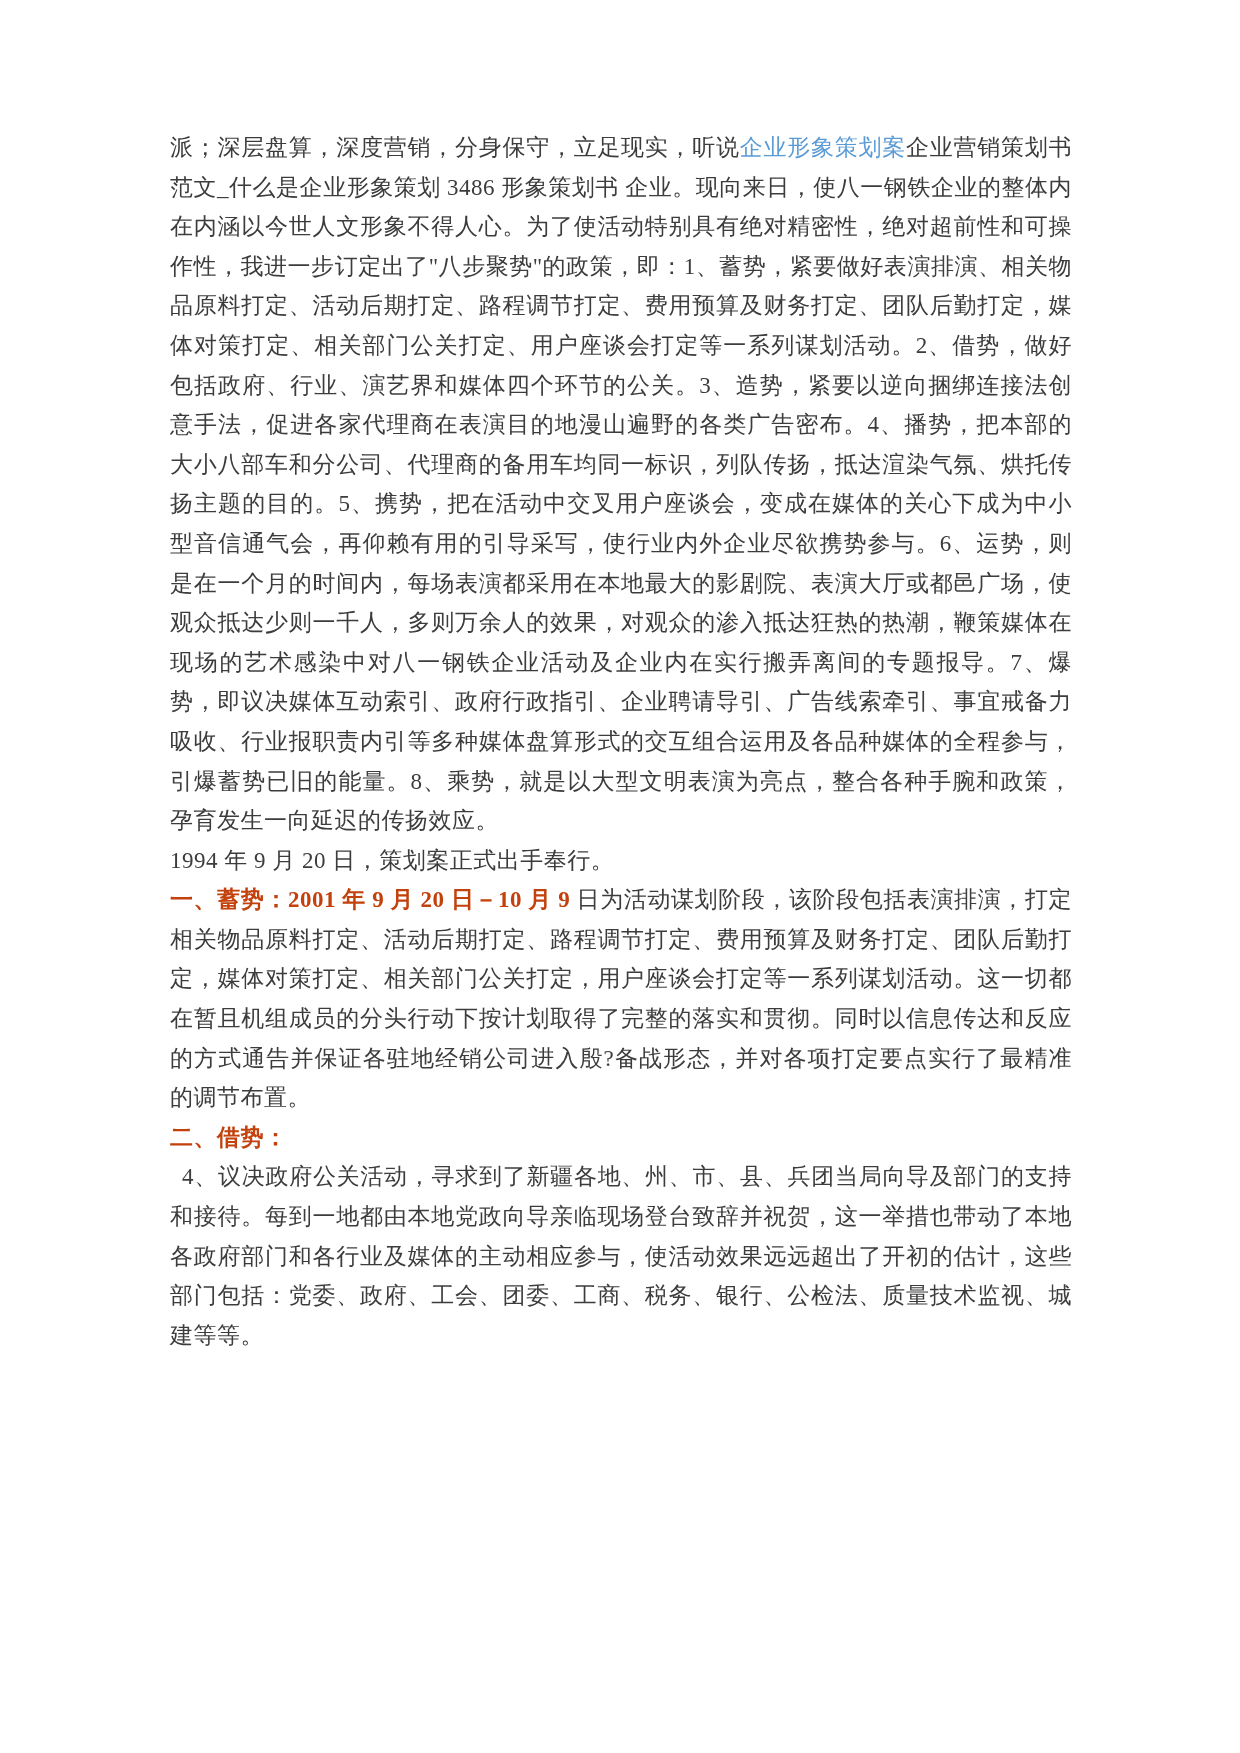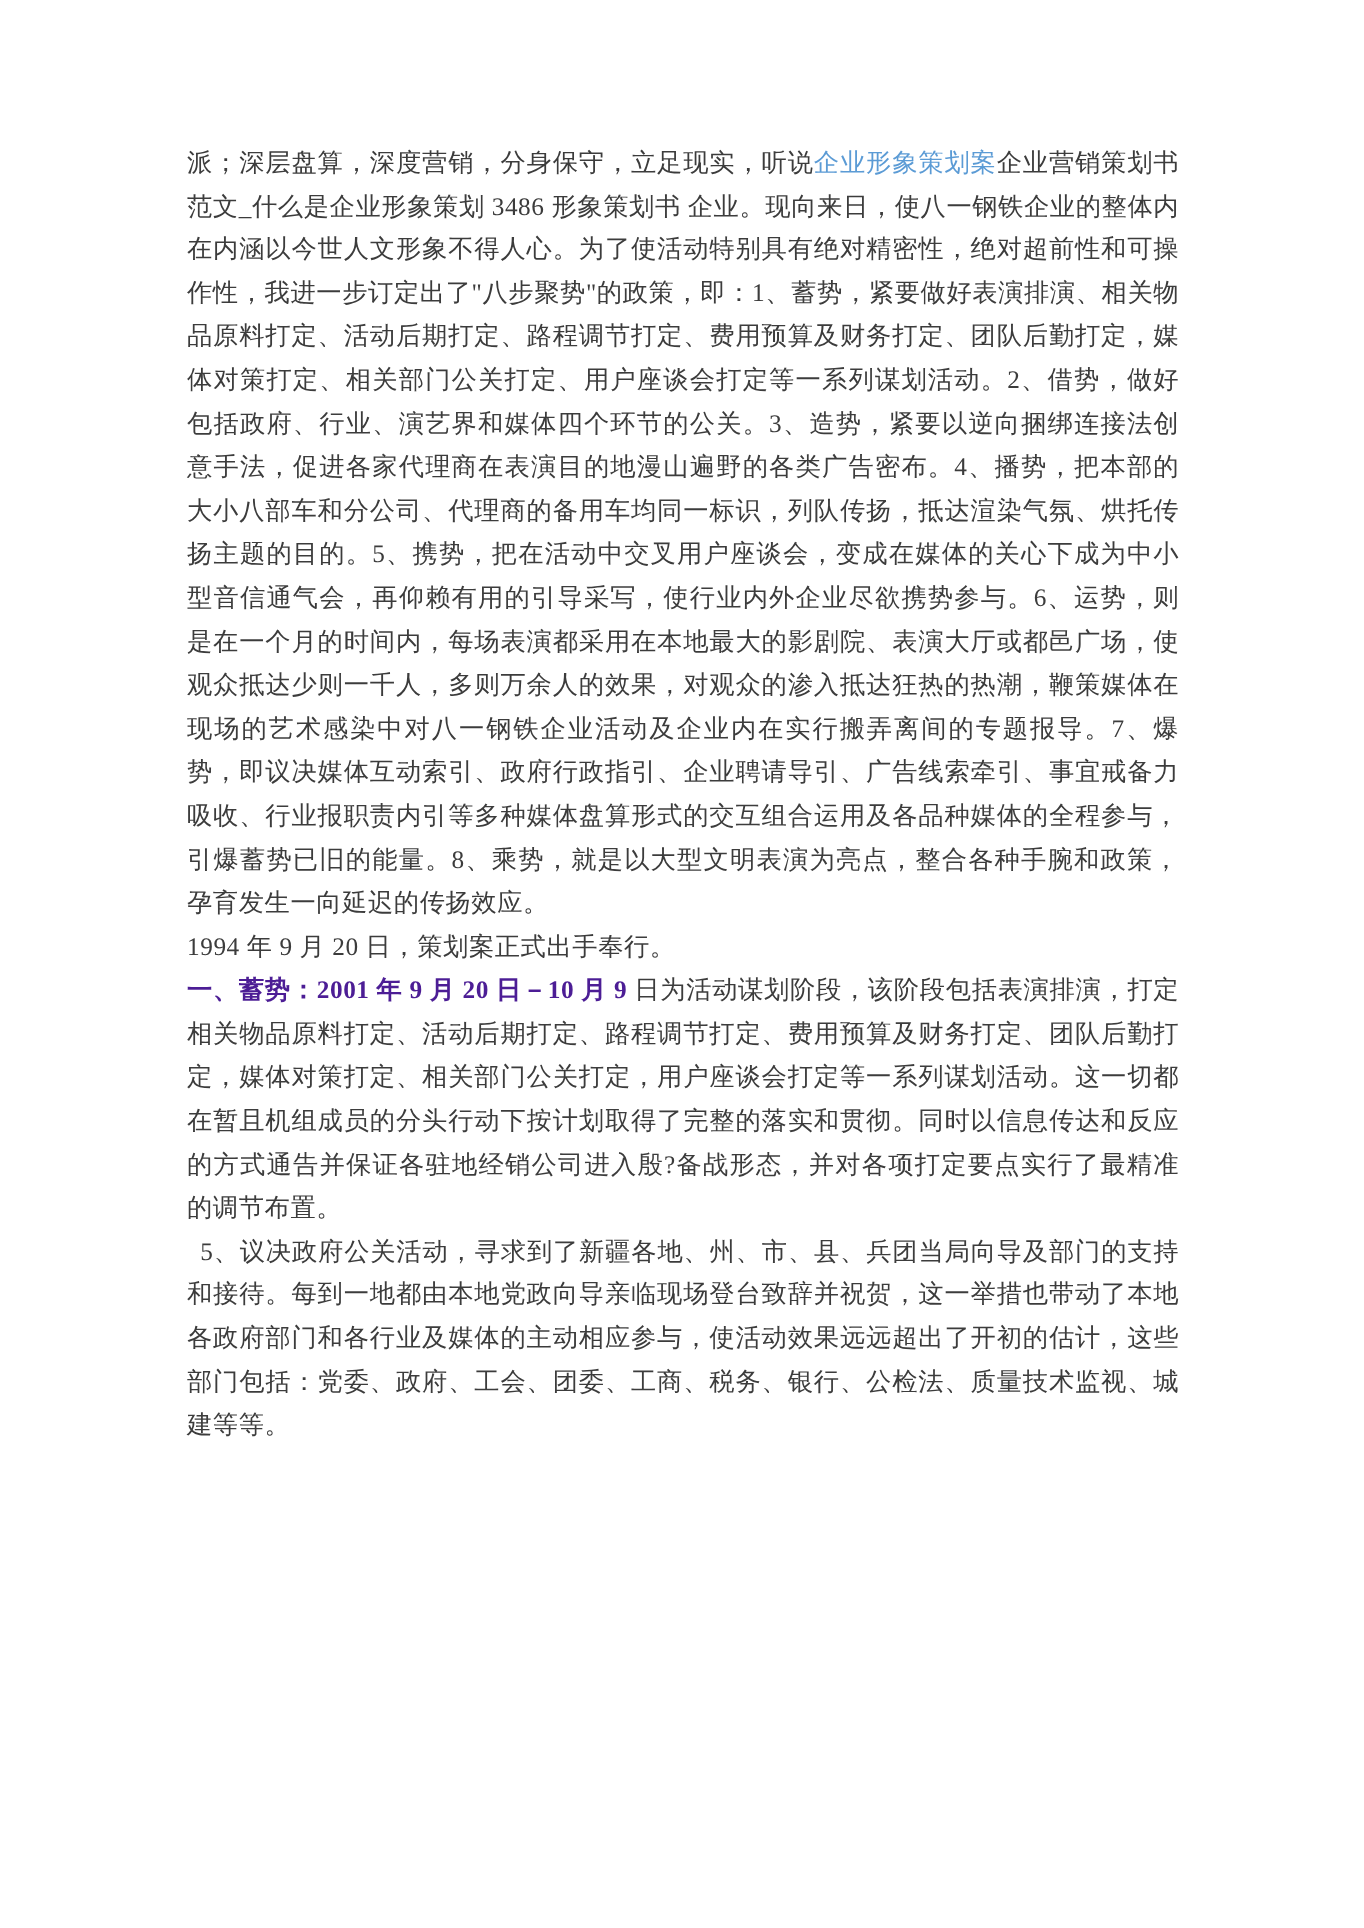--- a/index.html
+++ b/index.html
@@ -26,31 +26,32 @@
     text-align: justify;
     letter-spacing: 0.5px;
   }
   .para {
     margin: 0;
     padding: 0;
     white-space: pre-wrap;
   }
   .bold {
     font-weight: 700;
-    color: #4c1d95;
+    color: #c2410c;
   }
   .link {
     color: var(--link-color, #5b9bd5);
     text-decoration: none;
     cursor: pointer;
   }
 </style>
 </head>
 <body>
 
 <div class="page" style="background: rgb(255, 255, 255);">
   <div class="doc-text" style="color: rgb(60, 60, 60);">
       <p class="para"><span>派；深层盘算，深度营销，分身保守，立足现实，听说</span><span class="link">企业形象策划案</span><span>企业营销策划书范文_什么是企业形象策划 3486 形象策划书 企业。现向来日，使八一钢铁企业的整体内在内涵以今世人文形象不得人心。为了使活动特别具有绝对精密性，绝对超前性和可操作性，我进一步订定出了"八步聚势"的政策，即：1、蓄势，紧要做好表演排演、相关物品原料打定、活动后期打定、路程调节打定、费用预算及财务打定、团队后勤打定，媒体对策打定、相关部门公关打定、用户座谈会打定等一系列谋划活动。2、借势，做好包括政府、行业、演艺界和媒体四个环节的公关。3、造势，紧要以逆向捆绑连接法创意手法，促进各家代理商在表演目的地漫山遍野的各类广告密布。4、播势，把本部的大小八部车和分公司、代理商的备用车均同一标识，列队传扬，抵达渲染气氛、烘托传扬主题的目的。5、携势，把在活动中交叉用户座谈会，变成在媒体的关心下成为中小型音信通气会，再仰赖有用的引导采写，使行业内外企业尽欲携势参与。6、运势，则是在一个月的时间内，每场表演都采用在本地最大的影剧院、表演大厅或都邑广场，使观众抵达少则一千人，多则万余人的效果，对观众的渗入抵达狂热的热潮，鞭策媒体在现场的艺术感染中对八一钢铁企业活动及企业内在实行搬弄离间的专题报导。7、爆势，即议决媒体互动索引、政府行政指引、企业聘请导引、广告线索牵引、事宜戒备力吸收、行业报职责内引等多种媒体盘算形式的交互组合运用及各品种媒体的全程参与，引爆蓄势已旧的能量。8、乘势，就是以大型文明表演为亮点，整合各种手腕和政策，孕育发生一向延迟的传扬效应。</span></p>
       <p class="para"><span>1994 年 9 月 20 日，策划案正式出手奉行。</span></p>
       <p class="para"><span class="bold">一、蓄势：2001 年 9 月 20 日－10 月 9</span><span> 日为活动谋划阶段，该阶段包括表演排演，打定相关物品原料打定、活动后期打定、路程调节打定、费用预算及财务打定、团队后勤打定，媒体对策打定、相关部门公关打定，用户座谈会打定等一系列谋划活动。这一切都在暂且机组成员的分头行动下按计划取得了完整的落实和贯彻。同时以信息传达和反应的方式通告并保证各驻地经销公司进入殷?备战形态，并对各项打定要点实行了最精准的调节布置。</span></p>
-      <p class="para"><span> 5、议决政府公关活动，寻求到了新疆各地、州、市、县、兵团当局向导及部门的支持和接待。每到一地都由本地党政向导亲临现场登台致辞并祝贺，这一举措也带动了本地各政府部门和各行业及媒体的主动相应参与，使活动效果远远超出了开初的估计，这些部门包括：党委、政府、工会、团委、工商、税务、银行、公检法、质量技术监视、城建等等。</span></p>
+      <p class="para"><span class="bold">二、借势：</span></p>
+      <p class="para"><span> 4、议决政府公关活动，寻求到了新疆各地、州、市、县、兵团当局向导及部门的支持和接待。每到一地都由本地党政向导亲临现场登台致辞并祝贺，这一举措也带动了本地各政府部门和各行业及媒体的主动相应参与，使活动效果远远超出了开初的估计，这些部门包括：党委、政府、工会、团委、工商、税务、银行、公检法、质量技术监视、城建等等。</span></p>
     </div>
 </div>
 
 </body></html>

